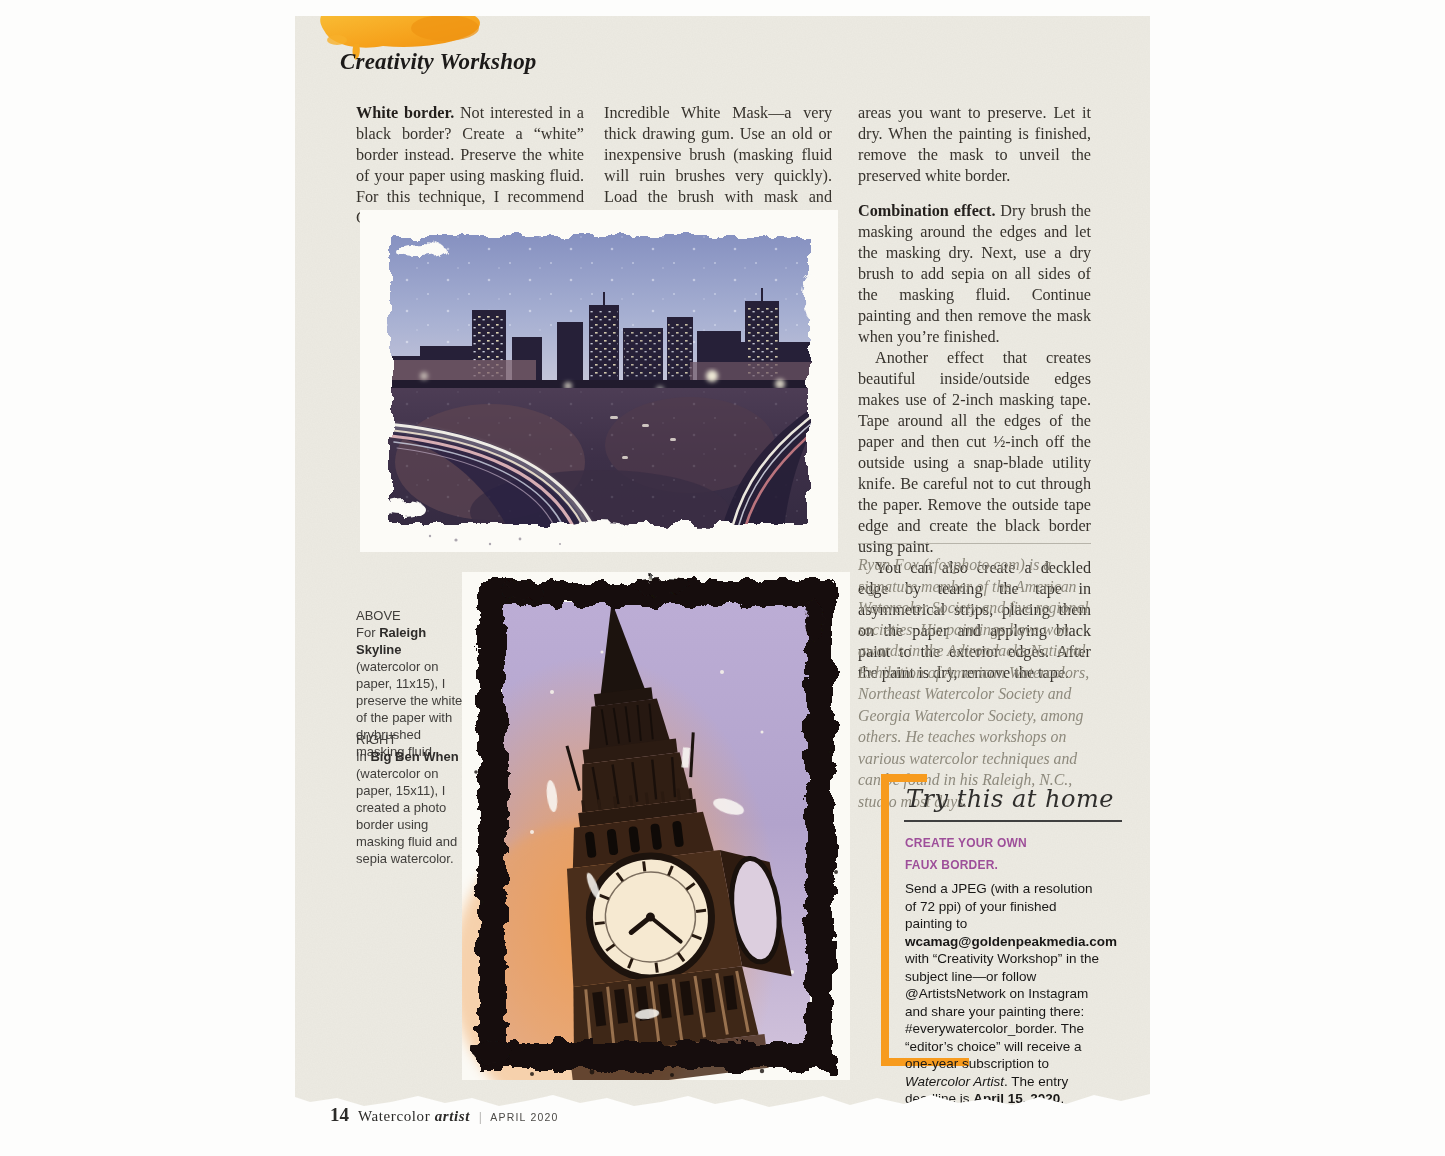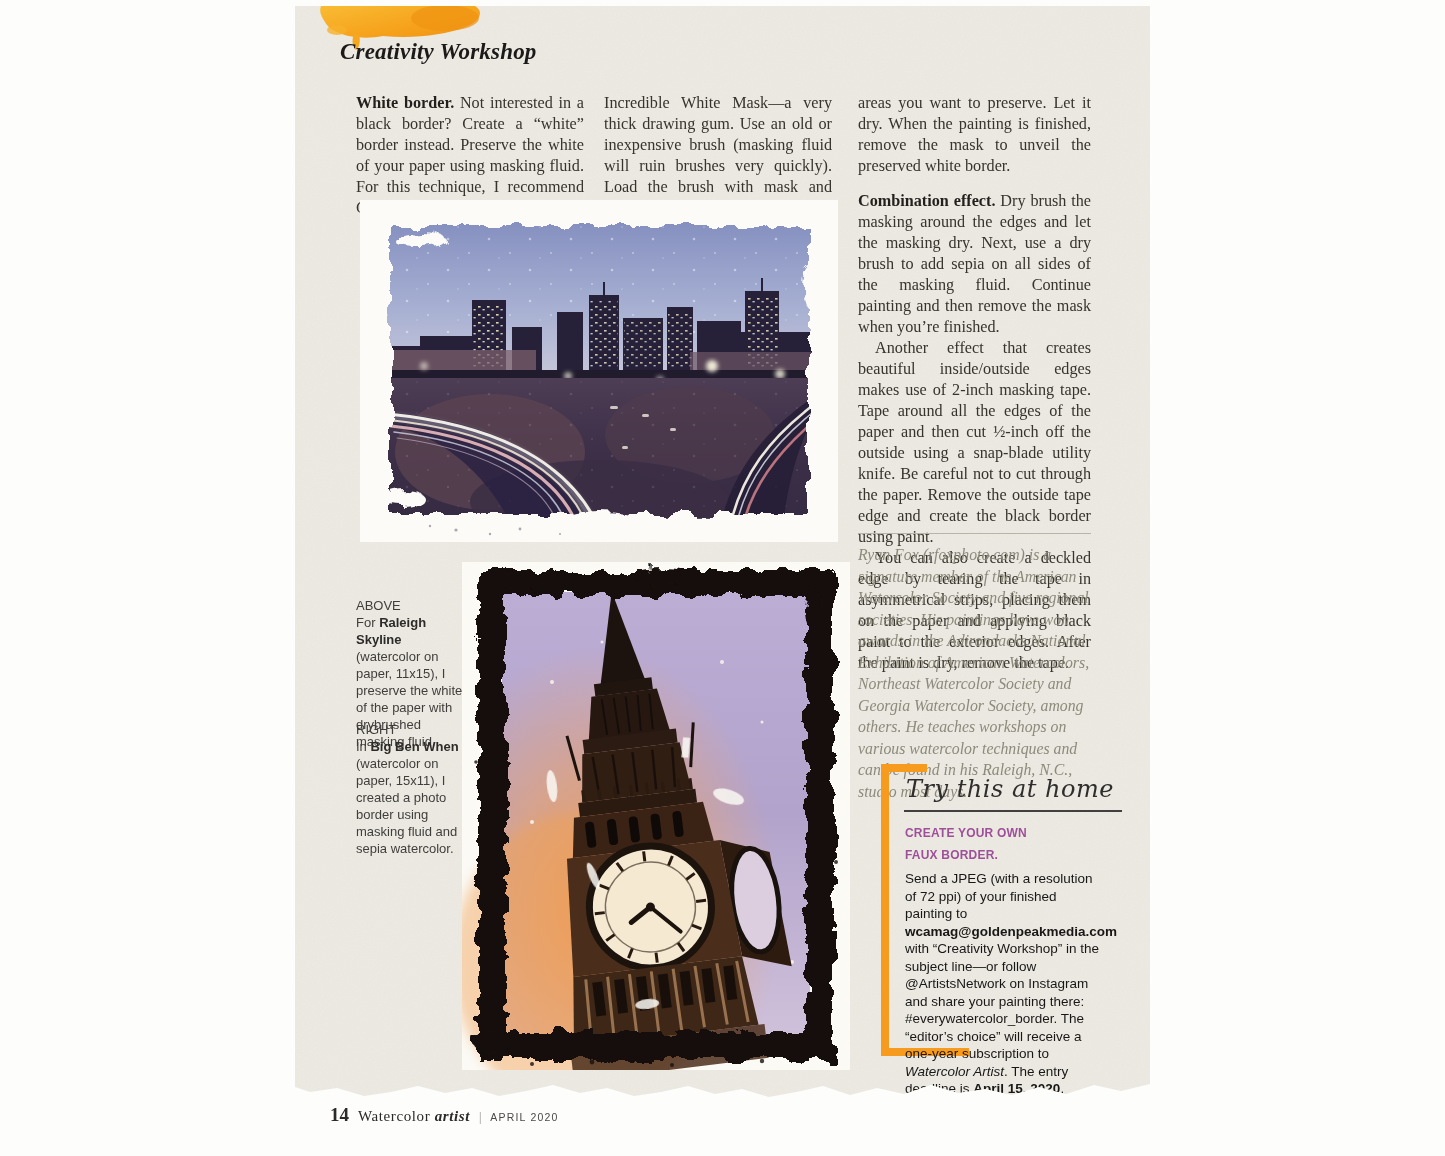--- a/index.html
+++ b/index.html
@@ -1,19 +1,19 @@
 <!DOCTYPE html>
 <html><head>
 <meta charset="utf-8">
 <style>
   html,body{margin:0;padding:0;background:#ffffff;}
   .stage{position:relative;width:1445px;height:1156px;background:#fdfdfc;overflow:hidden;
          font-family:"Liberation Serif", serif;}
   
-  .page{position:absolute;left:295px;top:6px;width:855px;height:1092px;background:#edebe3;
+  .page{position:absolute;left:295px;top:16px;width:855px;height:1092px;background:#edebe3;
         filter:drop-shadow(0 5px 4px rgba(115,108,95,.5));
         clip-path:polygon(0px 0px,855px 0px,855px 1078px,826px 1085px,799px 1079px,771px 1088px,
           744px 1081px,717px 1089px,690px 1083px,663px 1087px,636px 1079px,609px 1088px,582px 1082px,
           555px 1089px,528px 1080px,501px 1086px,474px 1091px,447px 1083px,420px 1088px,393px 1080px,
           366px 1086px,339px 1090px,312px 1082px,285px 1087px,258px 1079px,231px 1085px,204px 1090px,
           177px 1082px,150px 1087px,123px 1080px,96px 1086px,69px 1090px,42px 1082px,15px 1086px,0px 1081px);}
   .texture{position:absolute;left:0;top:0;width:855px;height:1092px;pointer-events:none;}
   .splash{position:absolute;left:22px;top:0;width:180px;height:50px;}
   .title{position:absolute;left:45px;top:33px;font-size:23px;font-weight:bold;font-style:italic;
          color:#1c1a19;letter-spacing:.2px;}

